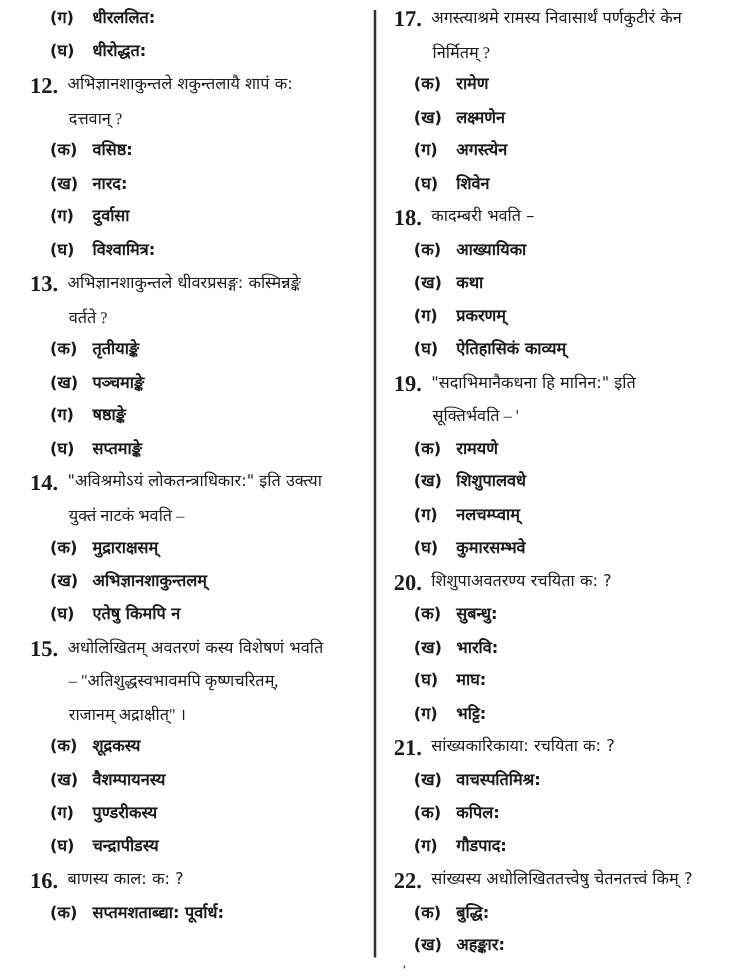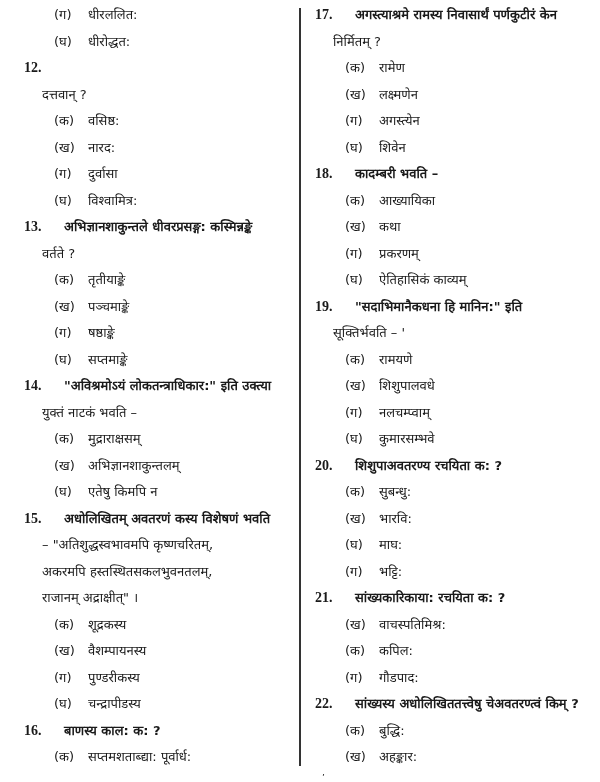--- a/index.html
+++ b/index.html
@@ -3,41 +3,42 @@
 <meta charset="utf-8">
 <style>
   html,body{margin:0;padding:0;background:#fff;}
   body{width:600px;height:782px;overflow:hidden;position:relative;font-family:"DejaVu Sans",sans-serif;color:#1a1a1a;}
   .page{position:absolute;left:0;top:0;width:600px;height:782px;}
   .col{position:absolute;top:0;}
   .col-left{left:24px;width:272px;}
   .col-right{left:315px;width:280px;}
   .divider{position:absolute;left:299px;top:8px;width:1.5px;height:758px;background:#333;}
   .line{height:26.5px;line-height:26.5px;font-size:13px;white-space:nowrap;position:relative;}
-  .qnum{position:absolute;left:0;font-weight:bold;font-family:"Liberation Serif",serif;font-size:14px;}
-  .qtext{position:absolute;left:40px;font-weight:bold;}
-  .opt{position:absolute;left:30px;}
+  .qnum{position:absolute;left:0;font-weight:bold;font-family:"Liberation Serif",serif;font-size:18px;}
+  .qtext{position:absolute;left:30px;}
+  .opt{position:absolute;left:16px;font-weight:bold;}
   .optlbl{display:inline-block;width:34px;}
-  .cont{position:absolute;left:18px;}
+  .cont{position:absolute;left:31px;font-family:Liberation Serif, serif;}
   .pagemark{position:absolute;left:322px;top:772px;font-size:9px;}
 </style>
 </head>
 <body>
 
 <div class="page">
   <div class="col col-left" id="leftCol" style="top: 2px;">
       <div class="line">
         <span class="opt"><span class="optlbl">(ग)</span><span class="opttext">धीरललित:</span></span>
       </div>
       <div class="line">
         <span class="opt"><span class="optlbl">(घ)</span><span class="opttext">धीरोद्धत:</span></span>
       </div>
       <div>
         <div class="line">
           <span class="qnum">12.</span>
+          <span class="qtext">अभिज्ञानशाकुन्तले शकुन्तलायै शापं क:</span>
         </div>
         <div class="line">
           <span class="cont">दत्तवान् ?</span>
         </div>
         <div class="line">
           <span class="opt"><span class="optlbl">(क)</span><span class="opttext">वसिष्ठ:</span></span>
         </div>
         <div class="line">
           <span class="opt"><span class="optlbl">(ख)</span><span class="opttext">नारद:</span></span>
         </div>
@@ -87,23 +88,20 @@
           <span class="opt"><span class="optlbl">(घ)</span><span class="opttext">एतेषु किमपि न</span></span>
         </div>
       </div>
       <div>
         <div class="line">
           <span class="qnum">15.</span>
           <span class="qtext">अधोलिखितम् अवतरणं कस्य विशेषणं भवति</span>
         </div>
         <div class="line">
           <span class="cont">– "अतिशुद्धस्वभावमपि कृष्णचरितम्,</span>
-        </div>
-        <div class="line">
-          <span class="cont">अकरमपि हस्तस्थितसकलभुवनतलम्,</span>
         </div>
         <div class="line">
           <span class="cont">राजानम् अद्राक्षीत्" ।</span>
         </div>
         <div class="line">
           <span class="opt"><span class="optlbl">(क)</span><span class="opttext">शूद्रकस्य</span></span>
         </div>
         <div class="line">
           <span class="opt"><span class="optlbl">(ख)</span><span class="opttext">वैशम्पायनस्य</span></span>
         </div>
@@ -215,21 +213,21 @@
         <div class="line">
           <span class="opt"><span class="optlbl">(क)</span><span class="opttext">कपिल:</span></span>
         </div>
         <div class="line">
           <span class="opt"><span class="optlbl">(ग)</span><span class="opttext">गौडपाद:</span></span>
         </div>
       </div>
       <div>
         <div class="line">
           <span class="qnum">22.</span>
-          <span class="qtext">सांख्यस्य अधोलिखिततत्त्वेषु चेअवतरण्त्वं किम् ?</span>
+          <span class="qtext">सांख्यस्य अधोलिखिततत्त्वेषु चेतनतत्त्वं किम् ?</span>
         </div>
         <div class="line">
           <span class="opt"><span class="optlbl">(क)</span><span class="opttext">बुद्धि:</span></span>
         </div>
         <div class="line">
           <span class="opt"><span class="optlbl">(ख)</span><span class="opttext">अहङ्कार:</span></span>
         </div>
       </div>
     </div>
   <div class="pagemark">ʼ</div>

